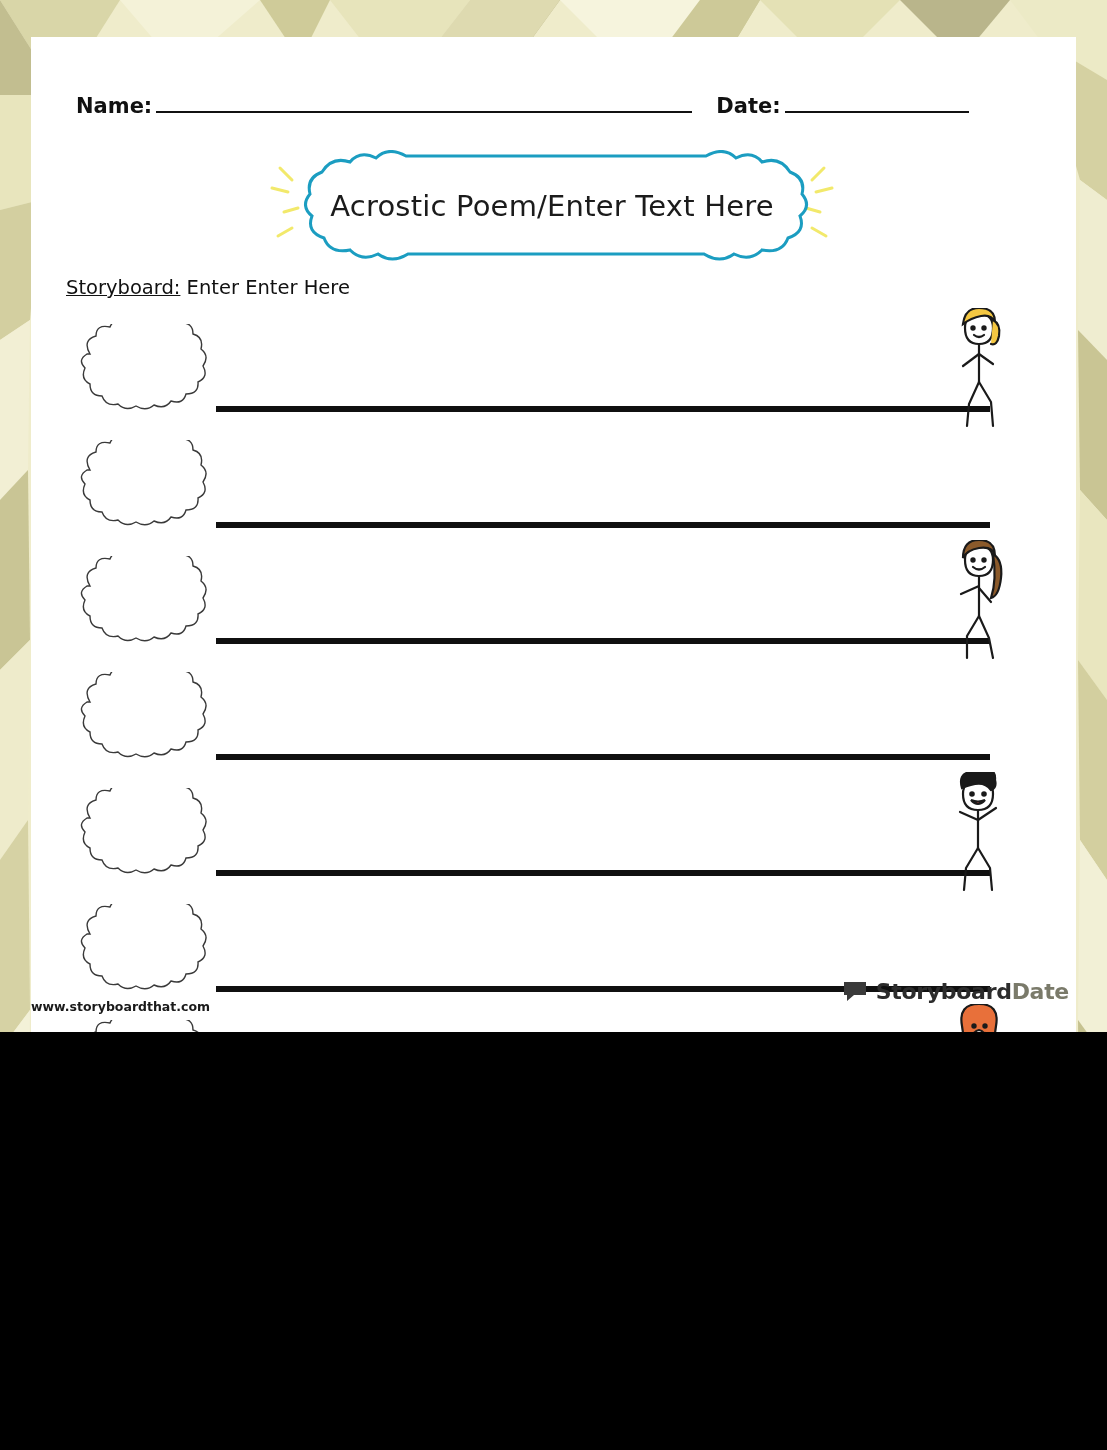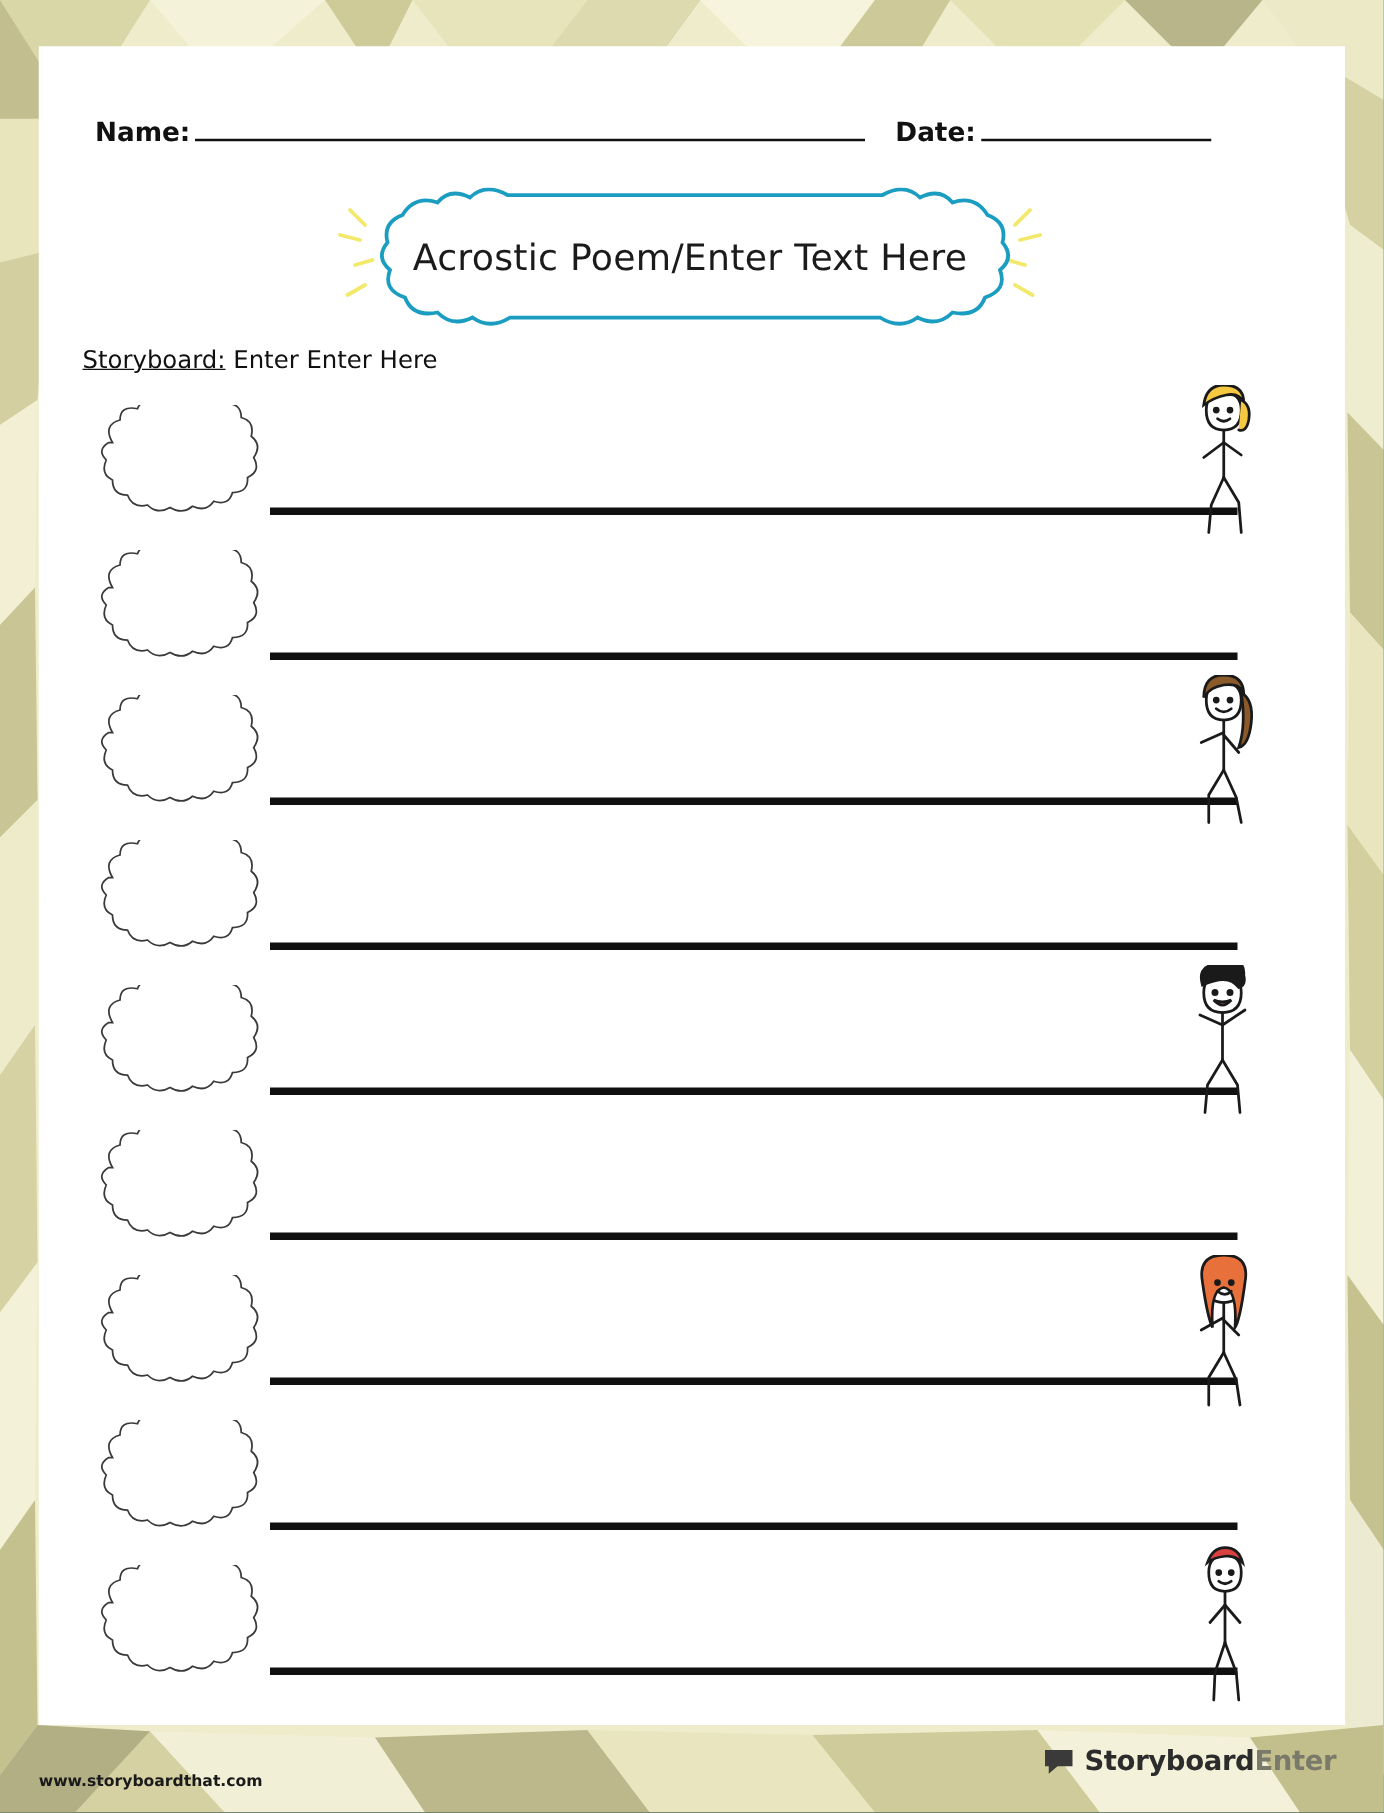--- a/index.html
+++ b/index.html
@@ -6,23 +6,23 @@
     margin: 0;
     padding: 0;
     background: #000;
   }
   body {
     font-family: "DejaVu Sans", sans-serif;
   }
   .page {
     position: relative;
     width: 1107px;
-    height: 1450px;
+    height: 1032px;
     overflow: hidden;
-    background: #86efac;
+    background: #e5e5e5;
   }
   
   .poly-bg {
     position: absolute;
     inset: 0;
     width: 1107px;
     height: 1450px;
   }
   
   .name-row {
@@ -382,17 +382,17 @@
     </div>
 
   </div>
 
   <div class="footer-url">www.storyboardthat.com</div>
   <div class="brand">
     <svg class="brand-mark" viewBox="0 0 26 22">
       <path d="M2,2 h22 v13 h-12 l-7,6 v-6 h-3 z" fill="#3a3a3a"></path>
     </svg>
     <div class="brand-text">
-      <span>Storyboard</span><span class="that">Enter</span>
+      <span>Storyboard</span><span class="that">Date</span>
     </div>
   </div>
 
 </div>
 
 </body></html>

